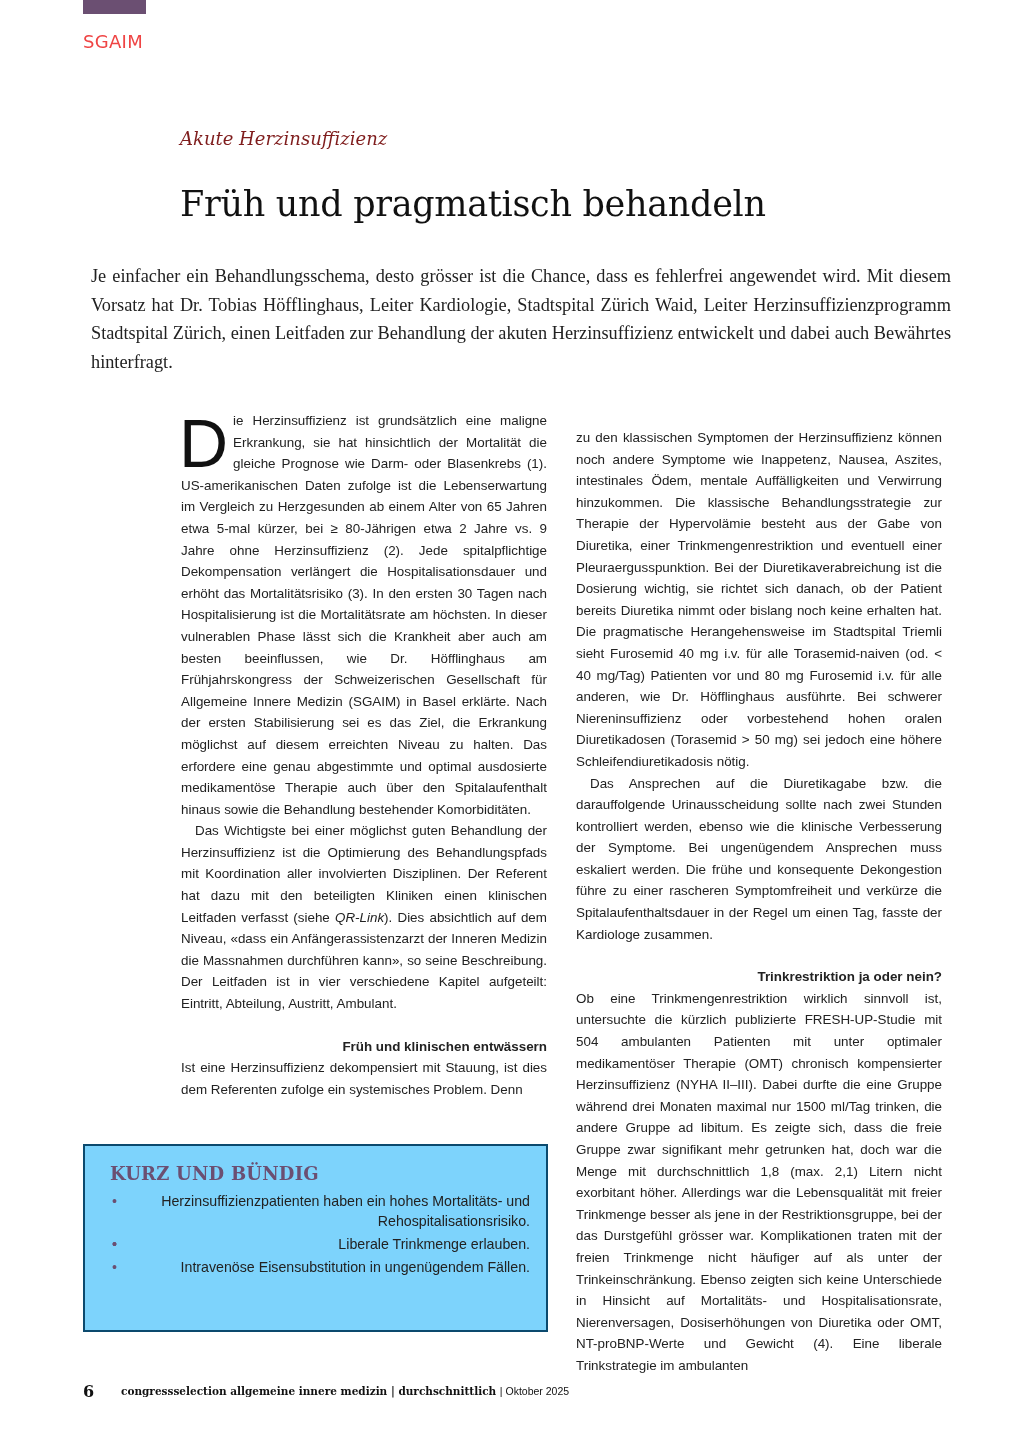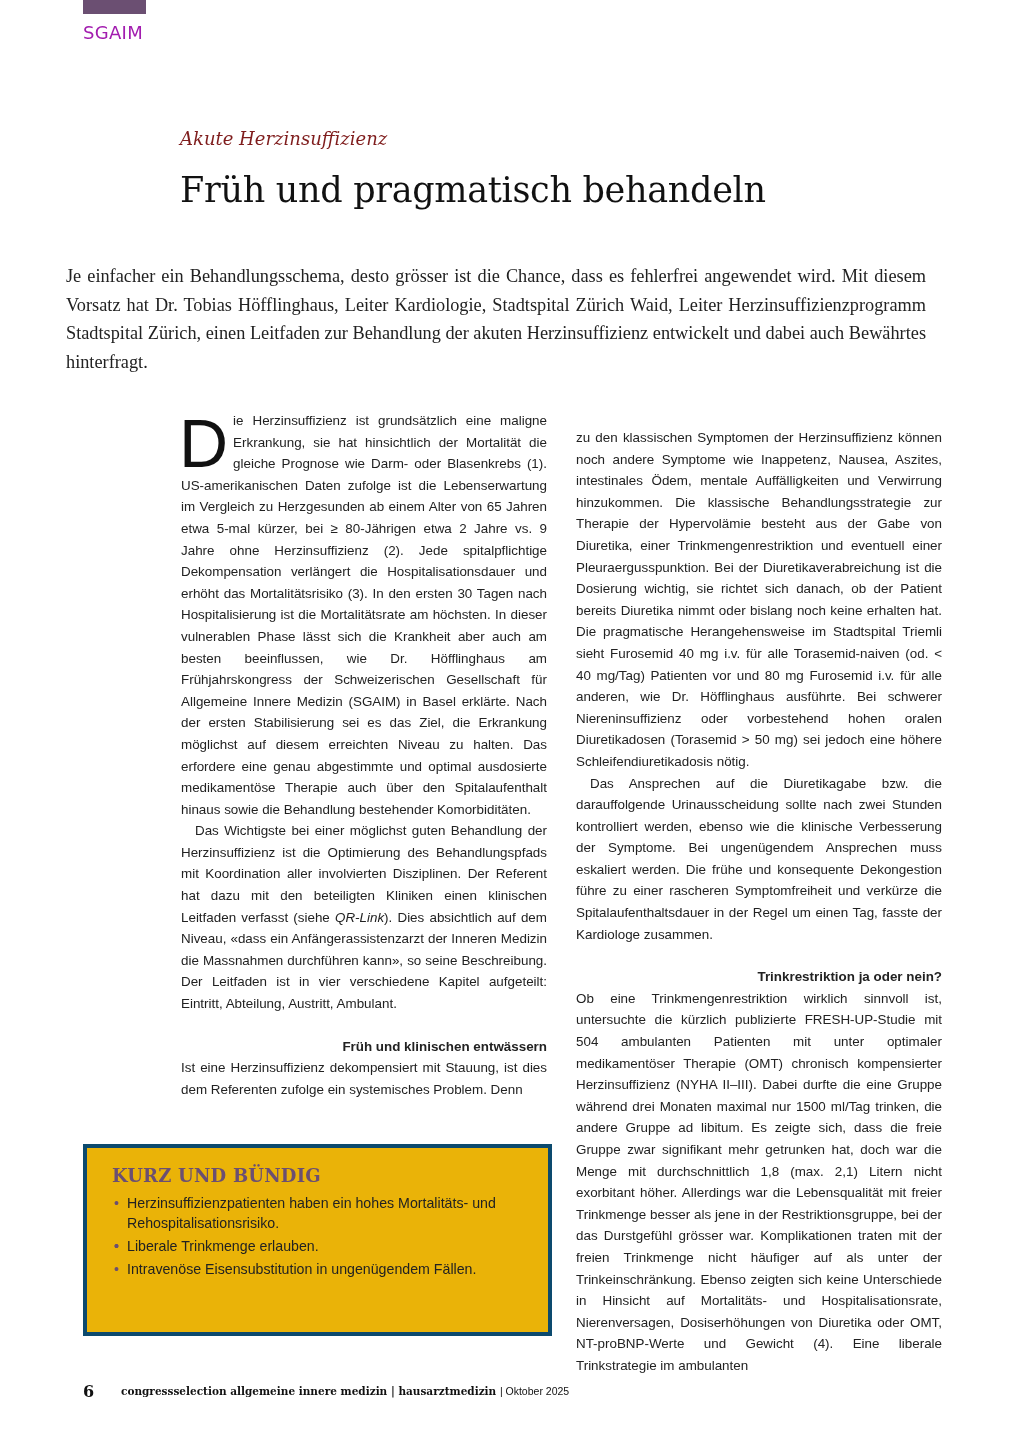--- a/index.html
+++ b/index.html
@@ -1,29 +1,29 @@
 <!DOCTYPE html>
 <html><head>
 <meta charset="utf-8">
 <style>
   html, body { margin: 0; padding: 0; background: #ffffff; }
   body { width: 1024px; height: 1448px; position: relative; overflow: hidden; color: #1e1e1e; }
   .topbar { position: absolute; left: 83px; top: 0; width: 63px; height: 14px; background: #6b4f72; }
-  .section-label { position: absolute; left: 83px; top: 22px; font-family: "DejaVu Sans", sans-serif; font-size: 18px; letter-spacing: 0.3px; color: #a21caf; }
+  .section-label { position: absolute; left: 83px; top: 31px; font-family: "DejaVu Sans", sans-serif; font-size: 18px; letter-spacing: 0.3px; color: #ef4444; }
   .kicker { position: absolute; left: 180px; top: 128px; font-family: "DejaVu Serif", serif; font-style: italic; font-size: 18px; color: #7f1d1d; }
-  .headline { position: absolute; left: 180px; top: 170px; font-family: "DejaVu Serif", serif; font-size: 35px; color: #111; letter-spacing: -0.3px; }
-  .lead { position: absolute; left: 66px; top: 262px; width: 860px; font-family: "Liberation Serif", serif; font-size: 18.3px; line-height: 28.5px; color: #222; text-align: justify; }
+  .headline { position: absolute; left: 180px; top: 184px; font-family: "DejaVu Serif", serif; font-size: 35px; color: #111; letter-spacing: -0.3px; }
+  .lead { position: absolute; left: 91px; top: 262px; width: 860px; font-family: "Liberation Serif", serif; font-size: 18.3px; line-height: 28.5px; color: #222; text-align: justify; }
   .col { position: absolute; font-family: "Liberation Sans", sans-serif; font-size: 13.4px; line-height: 21.6px; color: #222; text-align: justify; hyphens: auto; }
   .col1 { left: 181px; top: 410px; width: 366px; }
   .col2 { left: 576px; top: 427px; width: 366px; }
   .col p { margin: 0; }
   .col p.indent { text-indent: 14px; }
   .dropcap { float: left; font-family: "Liberation Sans", sans-serif; font-size: 68px; line-height: 56px; margin: 5px 5px 0 -2px; color: #111; }
   .subhead { font-weight: bold; margin-top: 21px !important; text-align: right; }
-  .box { position: absolute; left: 83px; top: 1144px; width: 461px; height: 184px; border: 4px solid #0c4a6e; background: #eab308; }
+  .box { position: absolute; left: 83px; top: 1144px; width: 461px; height: 184px; border: 2px solid #0c4a6e; background: #7dd3fc; text-align: right; }
   .box-title { position: absolute; left: 25px; top: 17px; font-family: "DejaVu Serif", serif; font-weight: bold; font-size: 18px; color: #6b4f72; letter-spacing: 0.2px; }
   .box ul { position: absolute; left: 25px; top: 46px; margin: 0; padding: 0; list-style: none; width: 420px; font-family: "Liberation Sans", sans-serif; font-size: 14.2px; line-height: 19.5px; color: #222; }
   .box li { position: relative; padding-left: 15px; margin-bottom: 3.5px; }
   .box li .bullet { position: absolute; left: 2px; top: 0; color: #6b4f72; }
   .footer { position: absolute; left: 83px; top: 1385px; font-size: 12px; color: #111; white-space: nowrap; }
   .footer .pagenum { font-family: "DejaVu Serif", serif; font-weight: bold; font-size: 16px; position: absolute; left: 0; top: -3px; }
   .footer .pub { position: absolute; left: 38px; top: 0; font-family: "DejaVu Serif", serif; font-weight: bold; font-size: 10.5px; }
   .footer .date { font-family: Liberation Sans, sans-serif; font-weight: normal; font-size: 10.5px; }
 </style>
 </head>
@@ -58,14 +58,14 @@
   <ul>
     <li><span class="bullet">•</span><span>Herzinsuffizienzpatienten haben ein hohes Mortalitäts- und Rehospitalisationsrisiko.</span></li>
     <li><span class="bullet">•</span></li>
     <li><span class="bullet">•</span><span>Liberale Trinkmenge erlauben.</span></li>
     <li><span class="bullet">•</span><span>Intravenöse Eisensubstitution in ungenügendem Fällen.</span></li>
   </ul>
 </div>
 
 <div class="footer">
   <span class="pagenum">6</span>
-  <span class="pub"><span>congressselection allgemeine innere medizin | hausarztmedizin</span> <span class="date">| Oktober 2025</span></span>
+  <span class="pub"><span>congressselection allgemeine innere medizin | durchschnittlich</span> <span class="date">| Oktober 2025</span></span>
 </div>
 
 </body></html>

